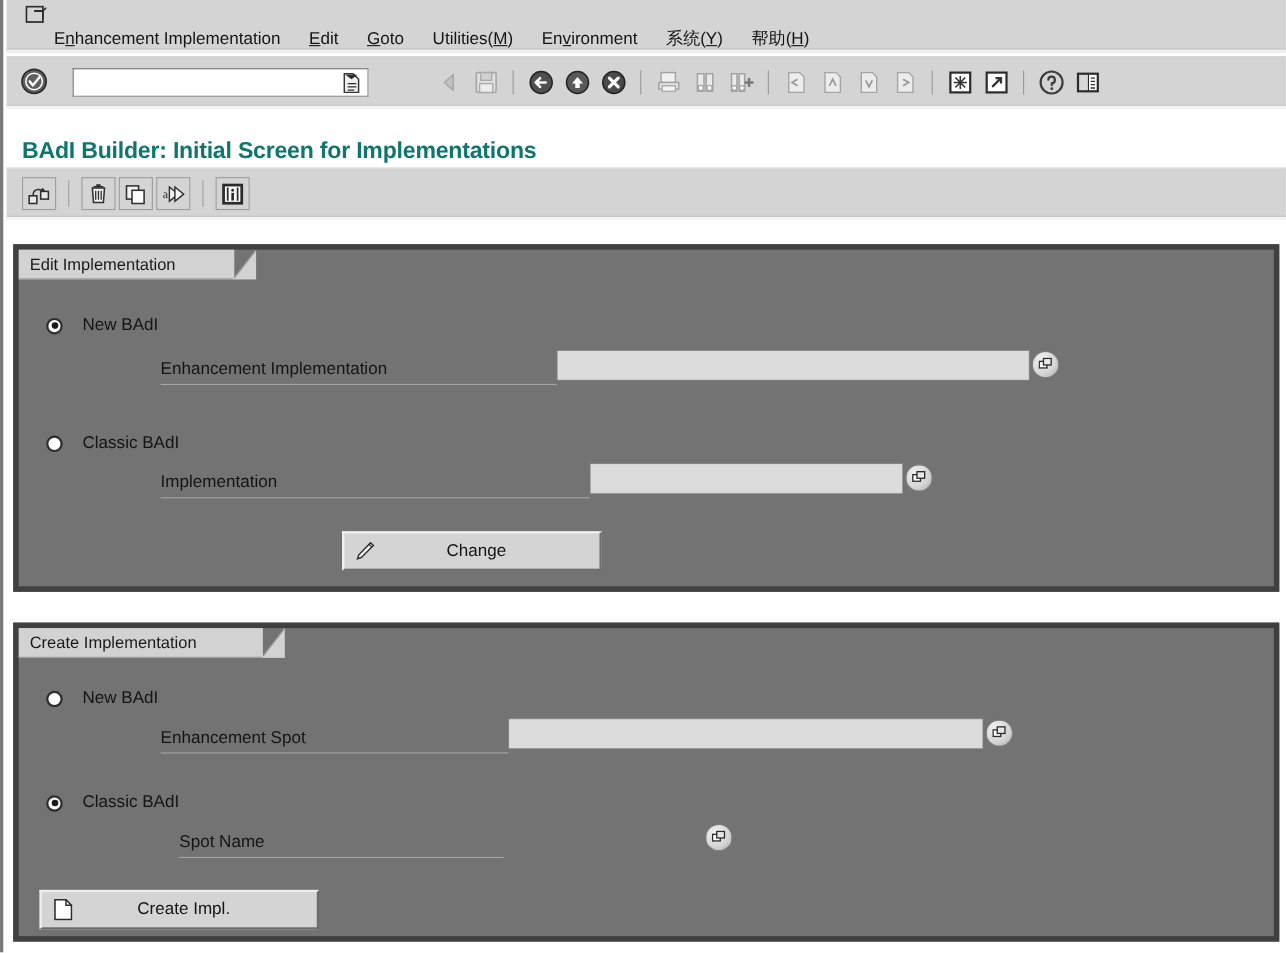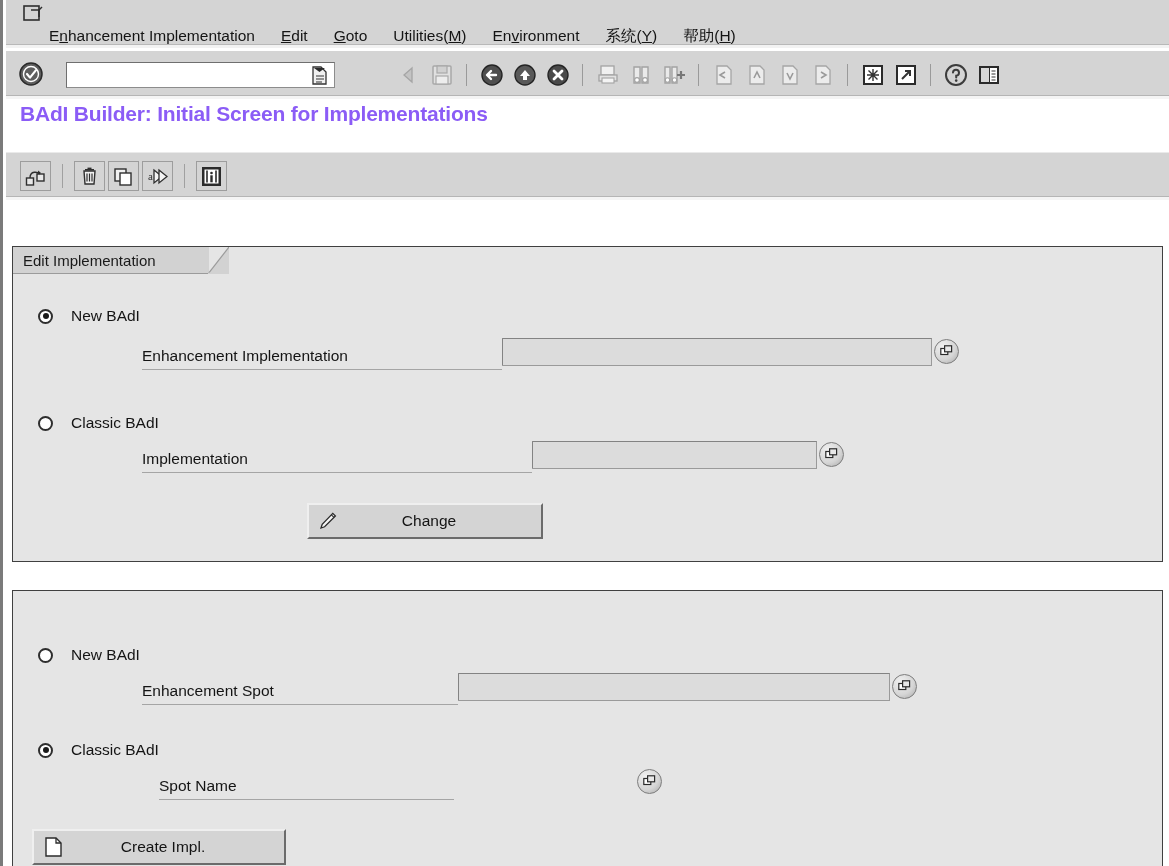--- a/index.html
+++ b/index.html
@@ -106,24 +106,24 @@
     border-top: 1px solid #b5b5b5;
   }
 
   
   .titlebar {
     position: absolute; left: 3px; top: 102px;
     width: 1166px; height: 44px;
     background: #ffffff;
   }
   .title-text {
-    position: absolute; left: 14px; top: 0;
+    position: absolute; left: 14px; top: 24px;
     font-size: 21px;
     font-weight: bold;
-    color: #8b5cf6;
+    color: #0f766e;
     letter-spacing: -0.2px;
   }
 
   
   .apptoolbar {
     position: absolute; left: 3px; top: 152px;
     width: 1166px; height: 48px;
     background: #d4d4d4;
     box-sizing: border-box;
     border-top: 1px solid #eaeaea;
@@ -141,24 +141,23 @@
   }
   .at-div { width: 1px; height: 24px; background: #a0a0a0; margin: 0 8px; }
   .apptoolbar-sep {
     position: absolute; left: 0; bottom: 0; width: 100%; height: 3px;
     background: #f4f4f4; border-top: 1px solid #b5b5b5;
   }
 
   
   .group {
     position: absolute;
-    background: #e5e5e5;
-    border: 1px solid #404040;
-    box-sizing: border-box;
-    margin-top: 24px;
+    background: #737373;
+    border: 5px solid #404040;
+    box-sizing: border-box;
   }
   #group-edit   { left: 9px; top: 222px;  width: 1151px; height: 316px; }
   #group-create { left: 9px; top: 566px;  width: 1151px; height: 290px; }
 
   .group-title {
     position: absolute; left: 0; top: 0;
     height: 27px;
     background: #d2d2d2;
     display: flex; align-items: center;
     padding-left: 10px;
@@ -518,20 +517,30 @@
           <path d="M13.8 1.4 L16.4 4 L5.6 14.8 L2 16 L3.2 12.4 Z" fill="#f6f6f6" stroke="#2b2b2b" stroke-width="1.3"></path>
           <path d="M12.4 2.8 L15 5.4" stroke="#2b2b2b" stroke-width="1.1"></path>
         </svg>
       </span>
       <span class="pb-txt">Change</span>
     </div>
   </div>
 
   <div class="group" id="group-create">
 
+    <div class="group-title" style="width:222px;">
+      <span>Create Implementation</span>
+      <span class="slant">
+        <svg width="21" height="27" viewBox="0 0 21 27" preserveAspectRatio="none">
+          <path d="M0 27 L21 0 L21 27 Z" fill="#d2d2d2"></path>
+          <path d="M0 27 L21 0" stroke="#9b9b9b" stroke-width="1.2"></path>
+          <path d="M0 26.4 H21" stroke="#d2d2d2" stroke-width="1.4"></path>
+        </svg>
+      </span>
+    </div>
 
     <div class="radio-row" style="left:25px; top:55px;">
       <span class="radio"></span>
       <span class="radio-label">New BAdI</span>
     </div>
 
     <div class="field-label" style="left:129px; top:91px;">Enhancement Spot</div>
     <div class="label-rule" style="left:129px; top:113px; width:316px;"></div>
     <input class="txtfield disabled" style="left: 445px; top: 82px; width: 432px; height: 28px;" disabled="" value="">
     <div class="f4" style="left:879px; top:83px;">

